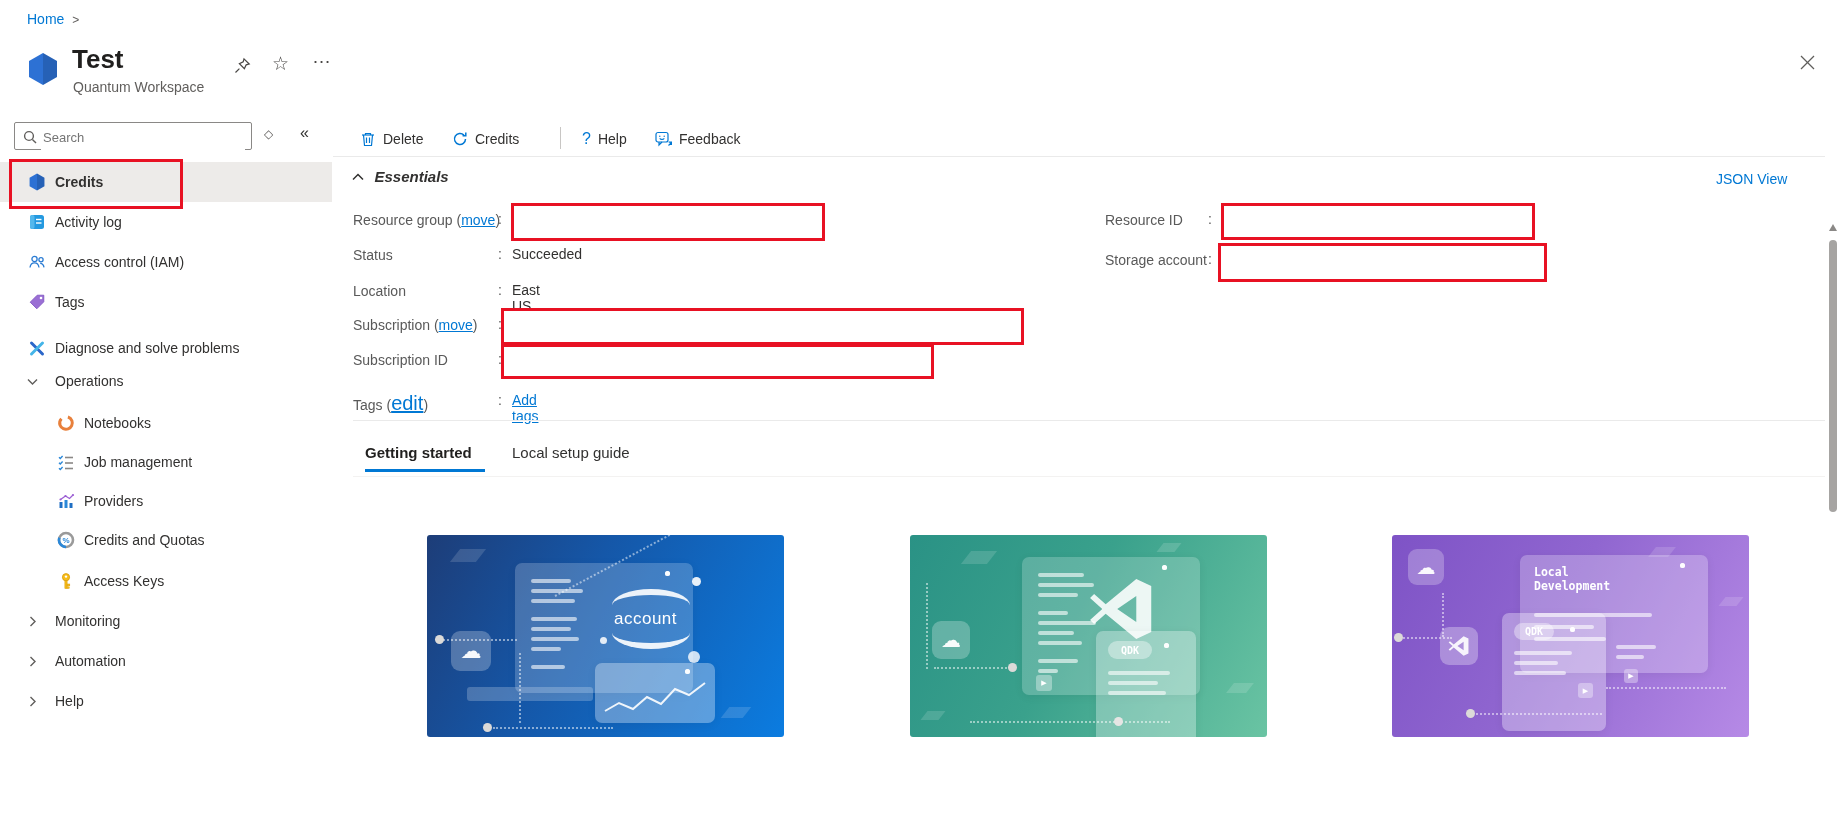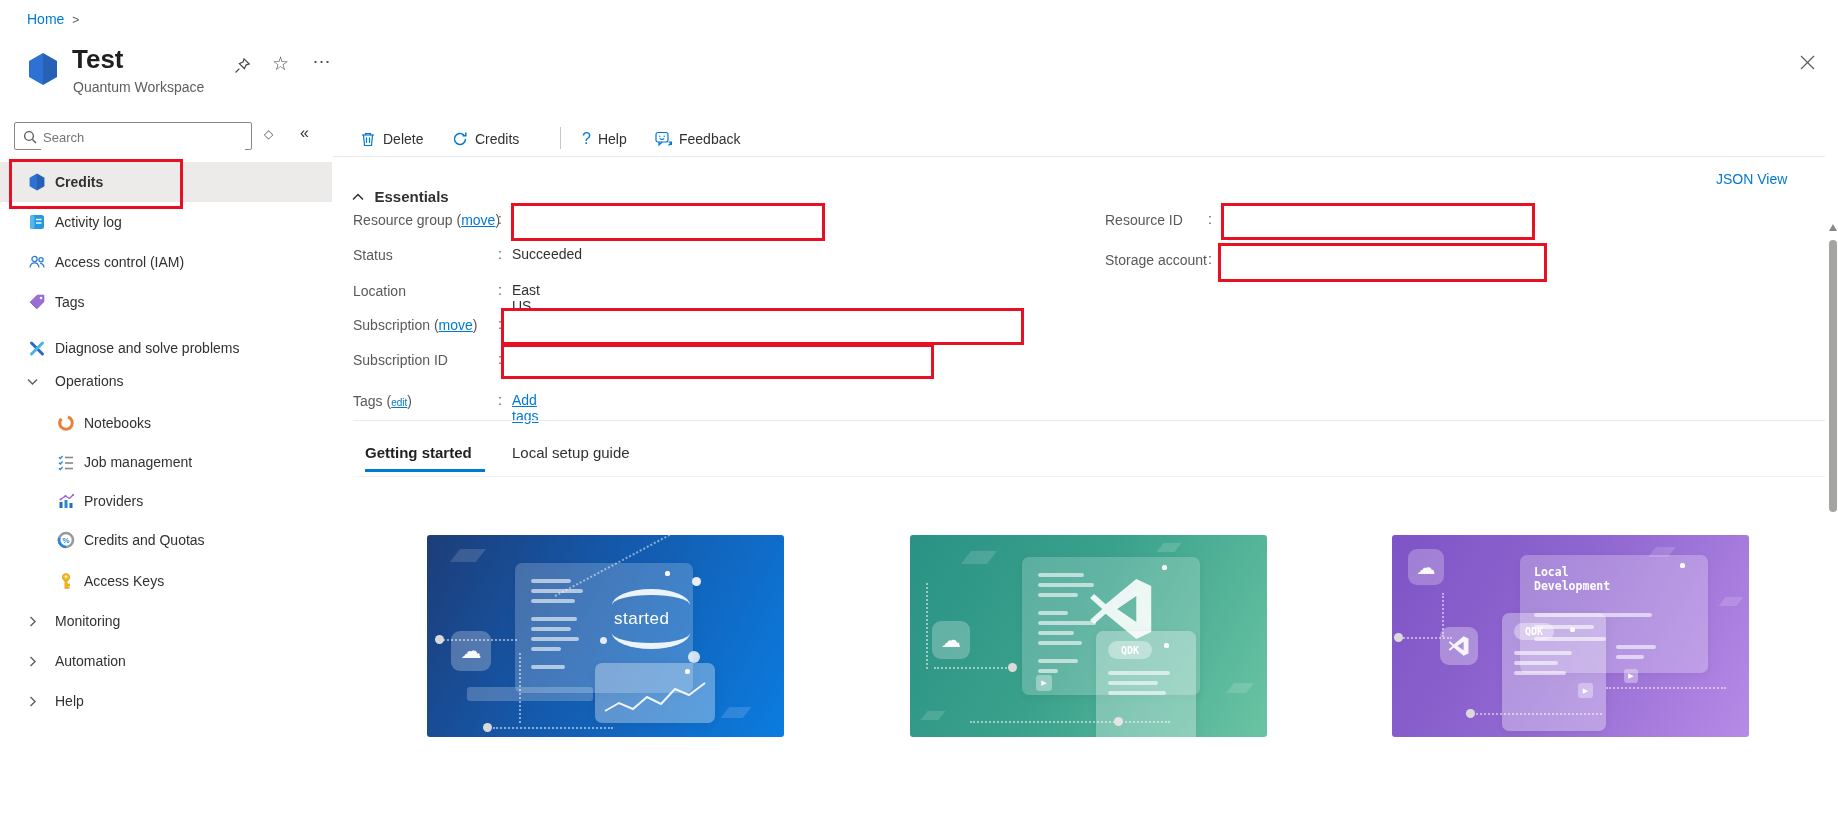--- a/index.html
+++ b/index.html
@@ -253,21 +253,21 @@
     <circle cx="9.2" cy="5.3" r=".7" fill="#0078d4" stroke="none"></circle>
     <path d="M4.7 7.3a3 3 0 0 0 4.6 0"></path>
     <path d="M4 11v3l3-3"></path>
       <path d="M13.5 14.5l3-3M16.5 14v-2.8h-2.8"></path>
   </svg>
   <span>Feedback</span>
 </div>
 
 <div class="abs hr" style="left:333px;top:156px;width:1492px;"></div>
 
-<div class="abs" style="left:352px;top:188px;cursor:pointer;">
+<div class="abs" style="left:352px;top:168px;cursor:pointer;font-style:italic;">
   <svg style="vertical-align:1px;" width="12" height="8" viewBox="0 0 12 8" fill="none" stroke="#323130" stroke-width="1.5">
       <path d="M1 6.5L6 1.5l5 5"></path>
     </svg>
   <span style="font-size:15px;font-weight:bold;margin-left:6px;">Essentials</span>
 </div>
 <div class="abs link" style="left:1716px;top:171px;font-size:14px;">JSON View</div>
 
 <div class="abs" style="left:353px;top:211px;">
   <span class="es-label">Resource group (</span><span class="ulink" style="font-size:14px;">move</span><span class="es-label">)</span>
   <span class="es-colon abs" style="left:145px;top:0;">:</span>
@@ -284,21 +284,21 @@
 </div>
 <div class="abs" style="left:353px;top:316px;">
   <span class="es-label">Subscription (</span><span class="ulink" style="font-size:14px;">move</span><span class="es-label">)</span>
   <span class="es-colon abs" style="left:145px;top:0;">:</span>
 </div>
 <div class="abs" style="left:353px;top:351px;">
   <span class="es-label">Subscription ID</span>
   <span class="es-colon abs" style="left:145px;top:0;">:</span>
 </div>
 <div class="abs" style="left:353px;top:392px;">
-  <span class="es-label">Tags (</span><span class="ulink" style="font-size:10px;">edit</span><span class="es-label">)</span>
+  <span class="es-label">Tags (</span><span class="ulink" style="font-size:20px;">edit</span><span class="es-label">)</span>
   <span class="es-colon abs" style="left:145px;top:0;">:</span>
   <span class="ulink abs" style="left:159px;top:0;font-size:14px;">Add tags</span>
 </div>
 
 <div class="abs" style="left:1105px;top:211px;">
   <span class="es-label">Resource ID</span>
   <span class="es-colon abs" style="left:103px;top:0;">:</span>
 </div>
 <div class="abs" style="left:1105px;top:251px;">
   <span class="es-label">Storage account</span>
@@ -327,21 +327,21 @@
   <div class="cl" style="left:104px;top:44px;width:40px;"></div>
   <div class="cl" style="left:104px;top:54px;width:52px;"></div>
   <div class="cl" style="left:104px;top:64px;width:44px;"></div>
   <div class="cl" style="left:104px;top:82px;width:46px;"></div>
   <div class="cl" style="left:104px;top:92px;width:40px;"></div>
   <div class="cl" style="left:104px;top:102px;width:48px;"></div>
   <div class="cl" style="left:104px;top:112px;width:30px;"></div>
   <div class="cl" style="left:104px;top:130px;width:34px;"></div>
   <div style="left:165px;top:38px;width:120px;height:112px;">
     <div class="jarc" style="left:20px;top:16px;border-top:6px solid rgba(255,255,255,.9);"></div>
-    <div style="left:22px;top:36px;color:#fff;font-size:17px;letter-spacing:.5px;">started</div>
+    <div style="left:22px;top:36px;color:#fff;font-size:17px;letter-spacing:.5px;">account</div>
     <div class="jarc" style="left:20px;top:44px;border-bottom:6px solid rgba(255,255,255,.9);"></div>
     <div style="left:100px;top:4px;width:9px;height:9px;border-radius:50%;background:rgba(255,255,255,.9);"></div>
     <div style="left:8px;top:64px;width:7px;height:7px;border-radius:50%;background:rgba(255,255,255,.85);"></div>
     <div style="left:96px;top:78px;width:12px;height:12px;border-radius:50%;background:rgba(255,255,255,.8);"></div>
   </div>
   <div class="tile" style="left:24px;top:96px;width:40px;height:40px;font-size:21px;">
       <span style="position:static;">☁</span>
     </div>
   <div class="panel" style="left:168px;top:128px;width:120px;height:60px;background:rgba(255,255,255,.32);"></div>
   <div class="pdots" style="left:258px;top:134px;">

